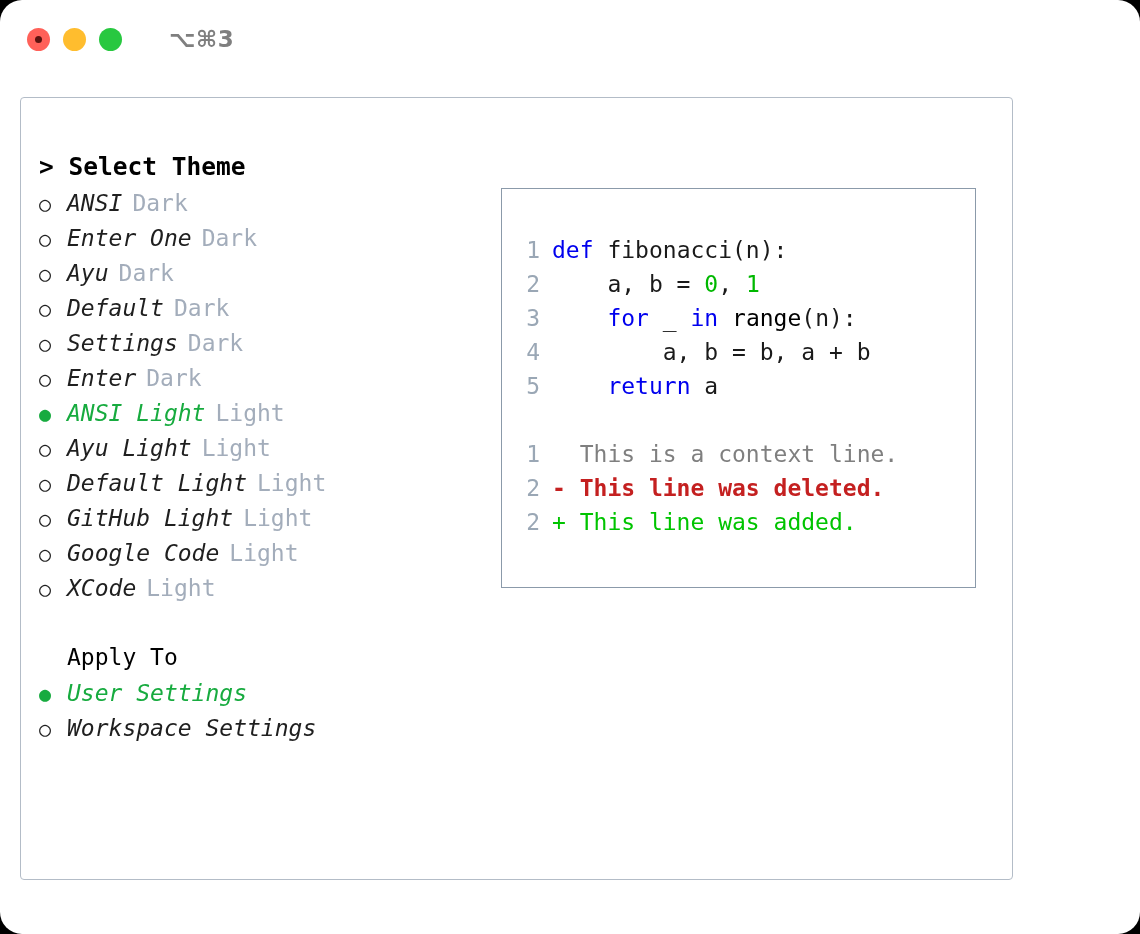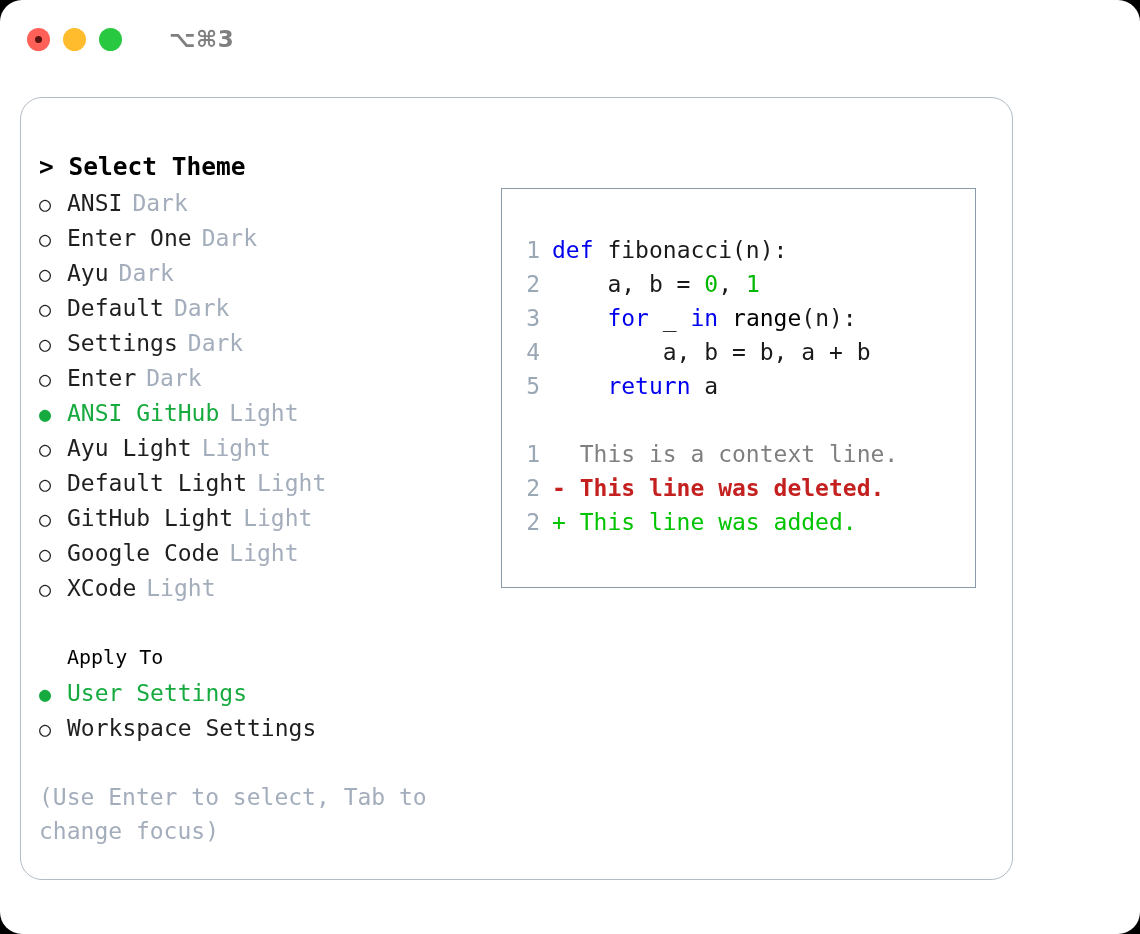--- a/index.html
+++ b/index.html
@@ -67,21 +67,21 @@
   }
 
   
   .card {
     position: absolute;
     left: 20px;
     top: 97px;
     width: 993px;
     height: 783px;
     border: 1.5px solid #b3bcc7;
-    border-radius: 22px;
+    border-radius: 4px;
     background: #ffffff;
     box-sizing: border-box;
   }
 
   .cols {
     position: absolute;
     left: 0; top: 0;
     width: 100%;
     height: 100%;
   }
@@ -111,31 +111,31 @@
     white-space: pre;
   }
   .bullet {
     width: 28px;
     flex: 0 0 28px;
     font-size: 20px;
     line-height: 34px;
     color: #1f1f1f;
   }
   .row.selected .bullet { color: #17ab3f; }
-  .label { color: #1f1f1f; }
+  .label { color: #1f1f1f; font-style: italic; }
   .row.selected .label { color: #17ab3f; }
   .variant {
     color: #a3adbb;
     margin-left: 10px;
   }
   .row.selected .variant { color: #a3adbb; }
 
   .apply-head {
     margin-top: 34px;
-    font-size: 20px;
+    font-size: 23px;
     color: #000000;
     line-height: 34px;
     padding-left: 28px;
     white-space: pre;
   }
   .hint {
     margin-top: 34px;
     font-size: 23px;
     color: #a3adbb;
     line-height: 34px;
@@ -203,35 +203,34 @@
 
       <div class="left-col">
         <div class="panel-title">&gt; Select Theme</div>
         <div class="list" id="theme-list">
             <div class="row"><span class="bullet">○</span><span class="label">ANSI</span><span class="variant">Dark</span></div>
             <div class="row"><span class="bullet">○</span><span class="label">Enter One</span><span class="variant">Dark</span></div>
             <div class="row"><span class="bullet">○</span><span class="label">Ayu</span><span class="variant">Dark</span></div>
             <div class="row"><span class="bullet">○</span><span class="label">Default</span><span class="variant">Dark</span></div>
             <div class="row"><span class="bullet">○</span><span class="label">Settings</span><span class="variant">Dark</span></div>
             <div class="row"><span class="bullet">○</span><span class="label">Enter</span><span class="variant">Dark</span></div>
-            <div class="row selected"><span class="bullet">●</span><span class="label">ANSI GitHub</span><span class="variant">Light</span></div>
+            <div class="row selected"><span class="bullet">●</span><span class="label">ANSI Light</span><span class="variant">Light</span></div>
             <div class="row"><span class="bullet">○</span><span class="label">Ayu Light</span><span class="variant">Light</span></div>
             <div class="row"><span class="bullet">○</span><span class="label">Default Light</span><span class="variant">Light</span></div>
             <div class="row"><span class="bullet">○</span><span class="label">GitHub Light</span><span class="variant">Light</span></div>
             <div class="row"><span class="bullet">○</span><span class="label">Google Code</span><span class="variant">Light</span></div>
             <div class="row"><span class="bullet">○</span><span class="label">XCode</span><span class="variant">Light</span></div>
           </div>
 
         <div class="apply-head">Apply To</div>
         <div class="list" id="apply-list">
             <div class="row selected"><span class="bullet">●</span><span class="label">User Settings</span></div>
             <div class="row"><span class="bullet">○</span><span class="label">Workspace Settings</span></div>
           </div>
 
-        <div class="hint">(Use Enter to select, Tab to change focus)</div>
       </div>
 
       <div class="right-col">
         <div class="preview-box">
           <div class="code" id="code-block"><div class="code-line"><span class="ln">1</span><span class="tok-kw">def</span><span class="tok-plain"> fibonacci(n):</span></div><div class="code-line"><span class="ln">2</span><span class="tok-plain">    a, b = </span><span class="tok-num">0</span><span class="tok-plain">, </span><span class="tok-num">1</span></div><div class="code-line"><span class="ln">3</span><span class="tok-plain">    </span><span class="tok-kw">for</span><span class="tok-plain"> _ </span><span class="tok-kw">in</span><span class="tok-plain"> </span><span class="tok-fn">range</span><span class="tok-plain">(n):</span></div><div class="code-line"><span class="ln">4</span><span class="tok-plain">        a, b = b, a + b</span></div><div class="code-line"><span class="ln">5</span><span class="tok-plain">    </span><span class="tok-kw">return</span><span class="tok-plain"> a</span></div><div class="spacer-line"></div><div class="code-line"><span class="ln">1</span><span class="tok-ctx">  This is a context line.</span></div><div class="code-line"><span class="ln">2</span><span class="tok-del">- This line was deleted.</span></div><div class="code-line"><span class="ln">2</span><span class="tok-add">+ This line was added.</span></div></div>
         </div>
       </div>
 
     </div>
   </div>

